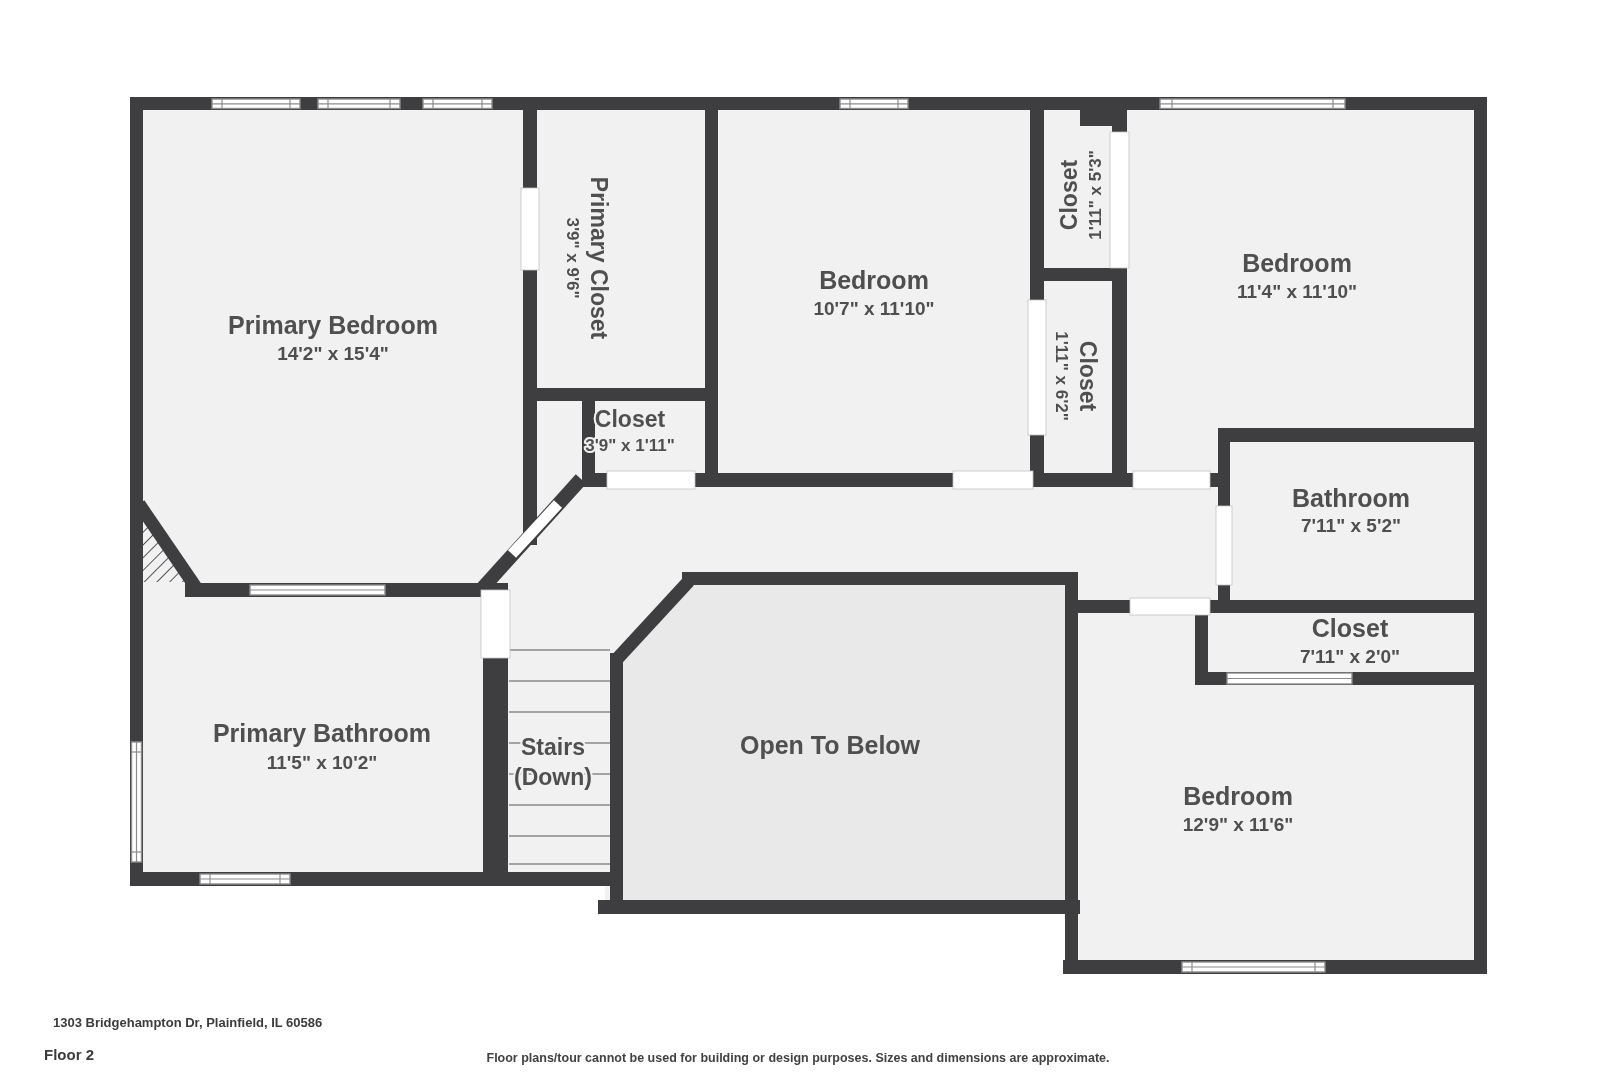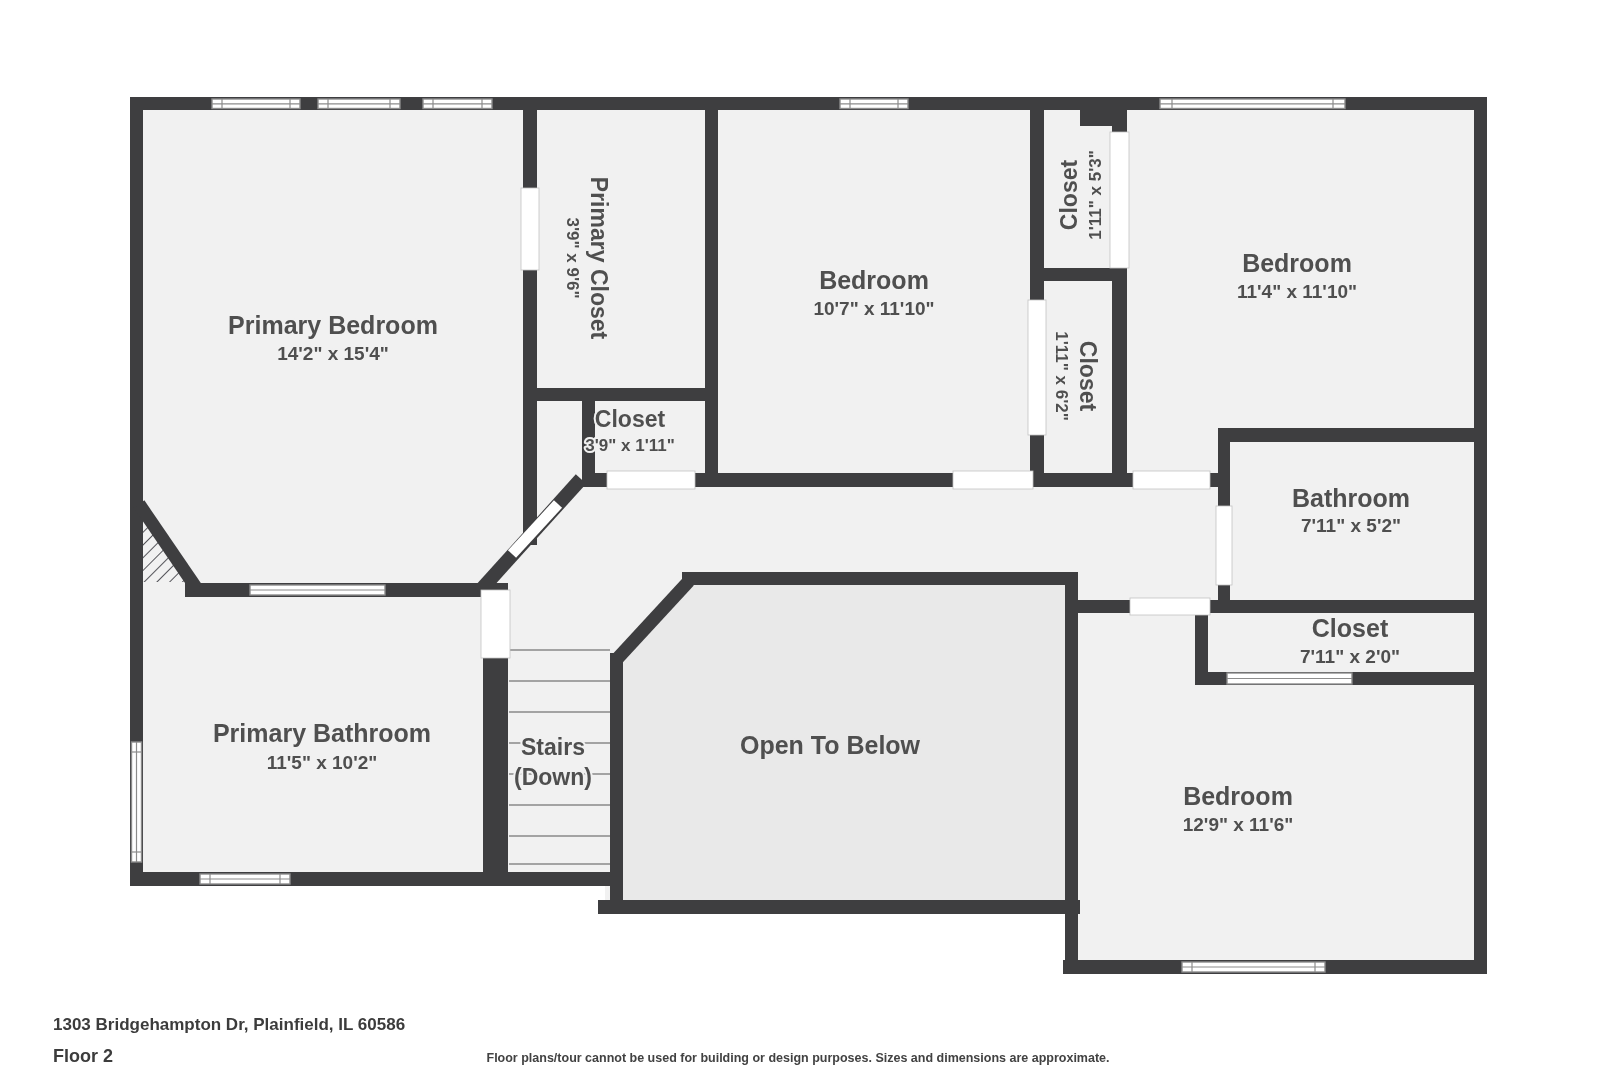--- a/index.html
+++ b/index.html
@@ -19,22 +19,22 @@
   .open{fill:#fff;stroke:#c2c2c2;stroke-width:0.8;}
   .diagopen{stroke:#fff;stroke-width:11;fill:none;}
   .tread{stroke:#a3a3a3;stroke-width:2;}
   .hatchline{stroke:#55555a;stroke-width:2;}
   text{font-family:"Liberation Sans",sans-serif;font-weight:bold;fill:var(--text);
        text-anchor:middle;dominant-baseline:central;
        paint-order:stroke;stroke:#f1f1f1;stroke-width:4px;stroke-linejoin:round;}
   .t1{font-size:25px;} .t2{font-size:19px;} .t3{font-size:23px;} .t4{font-size:17px;}
   .on-otb{stroke:#e9e9e9;}
   .footer{position:absolute;color:#3c3c3c;font-weight:bold;white-space:nowrap;}
-  #addr{left:53px;top:1015px;font-size:17px;}
-  #floorlbl{left:53px;top:1046px;font-size:18px;text-align:center;}
+  #addr{left:53px;top:1015px;font-size:13px;}
+  #floorlbl{left:44px;top:1046px;font-size:15px;text-align:center;}
   #disclaimer{left:773px;top:1051px;font-size:12.5px;transform:translateX(-50%);color:#424242;margin-left:25px;}
 </style>
 </head>
 <body>
 
 <svg width="1621" height="1080" viewBox="0 0 1621 1080">
   <defs>
     <pattern id="hatch" width="9" height="9" patternUnits="userSpaceOnUse" patternTransform="rotate(45)">
       <line x1="0" y1="0" x2="0" y2="9" class="hatchline"></line>
     </pattern>

